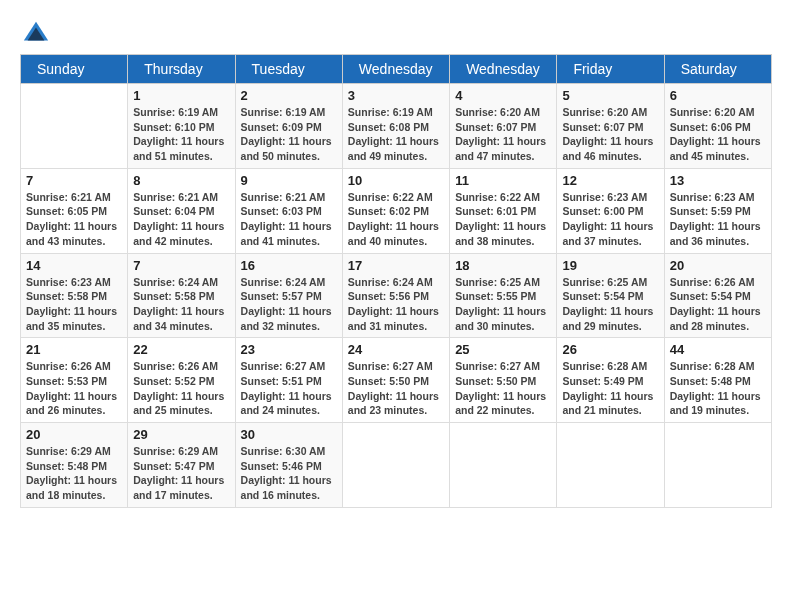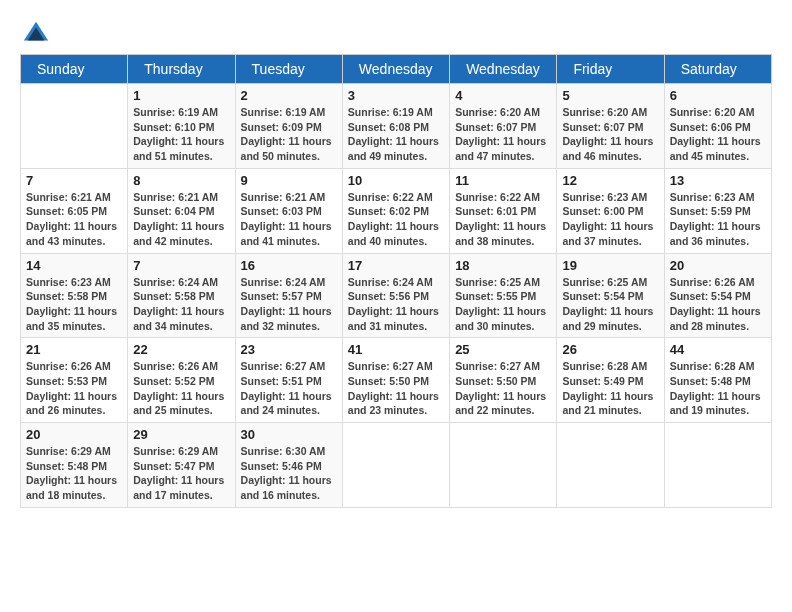--- a/index.html
+++ b/index.html
@@ -216,21 +216,21 @@
         </td>
         <td>
           <span class="day-num">22</span>
           <div class="day-detail">Sunrise: 6:26 AM<br>Sunset: 5:52 PM<br>Daylight: 11 hours<br>and 25 minutes.</div>
         </td>
         <td>
           <span class="day-num">23</span>
           <div class="day-detail">Sunrise: 6:27 AM<br>Sunset: 5:51 PM<br>Daylight: 11 hours<br>and 24 minutes.</div>
         </td>
         <td>
-          <span class="day-num">41</span>
+          <span class="day-num">24</span>
           <div class="day-detail">Sunrise: 6:27 AM<br>Sunset: 5:50 PM<br>Daylight: 11 hours<br>and 23 minutes.</div>
         </td>
         <td>
           <span class="day-num">25</span>
           <div class="day-detail">Sunrise: 6:27 AM<br>Sunset: 5:50 PM<br>Daylight: 11 hours<br>and 22 minutes.</div>
         </td>
         <td>
           <span class="day-num">26</span>
           <div class="day-detail">Sunrise: 6:28 AM<br>Sunset: 5:49 PM<br>Daylight: 11 hours<br>and 21 minutes.</div>
         </td>

